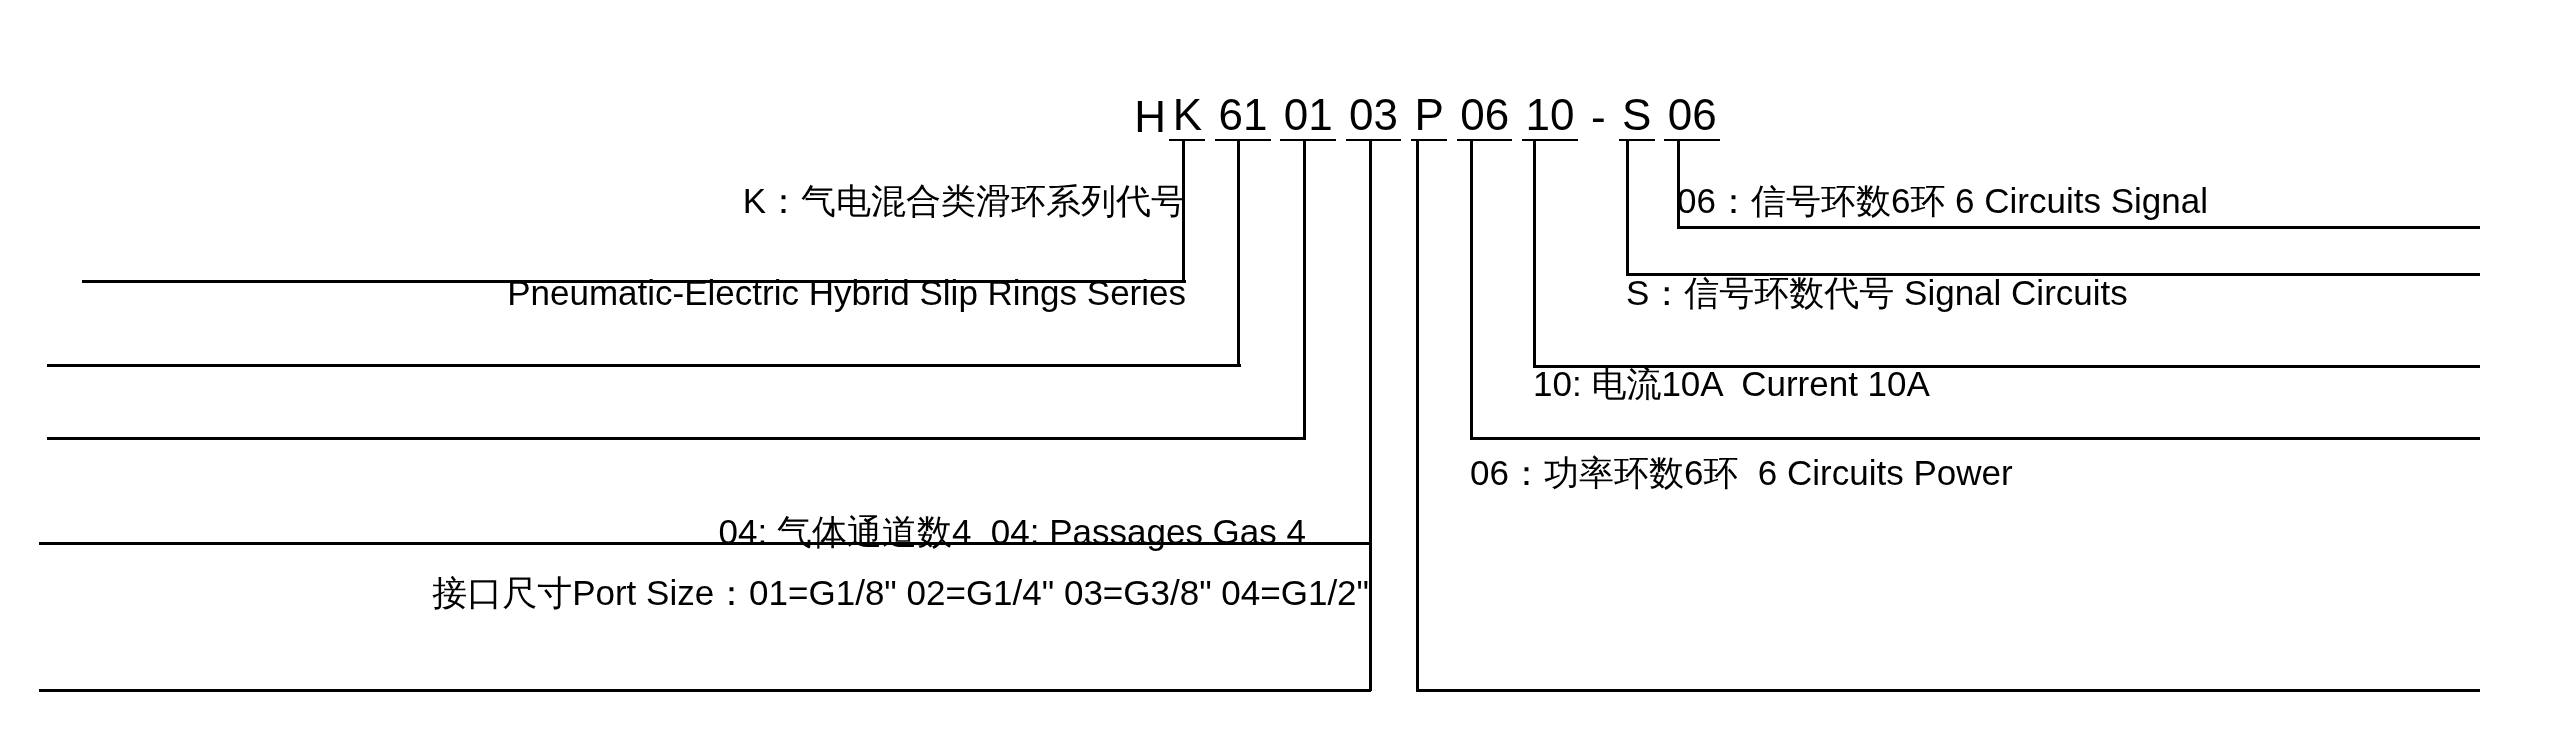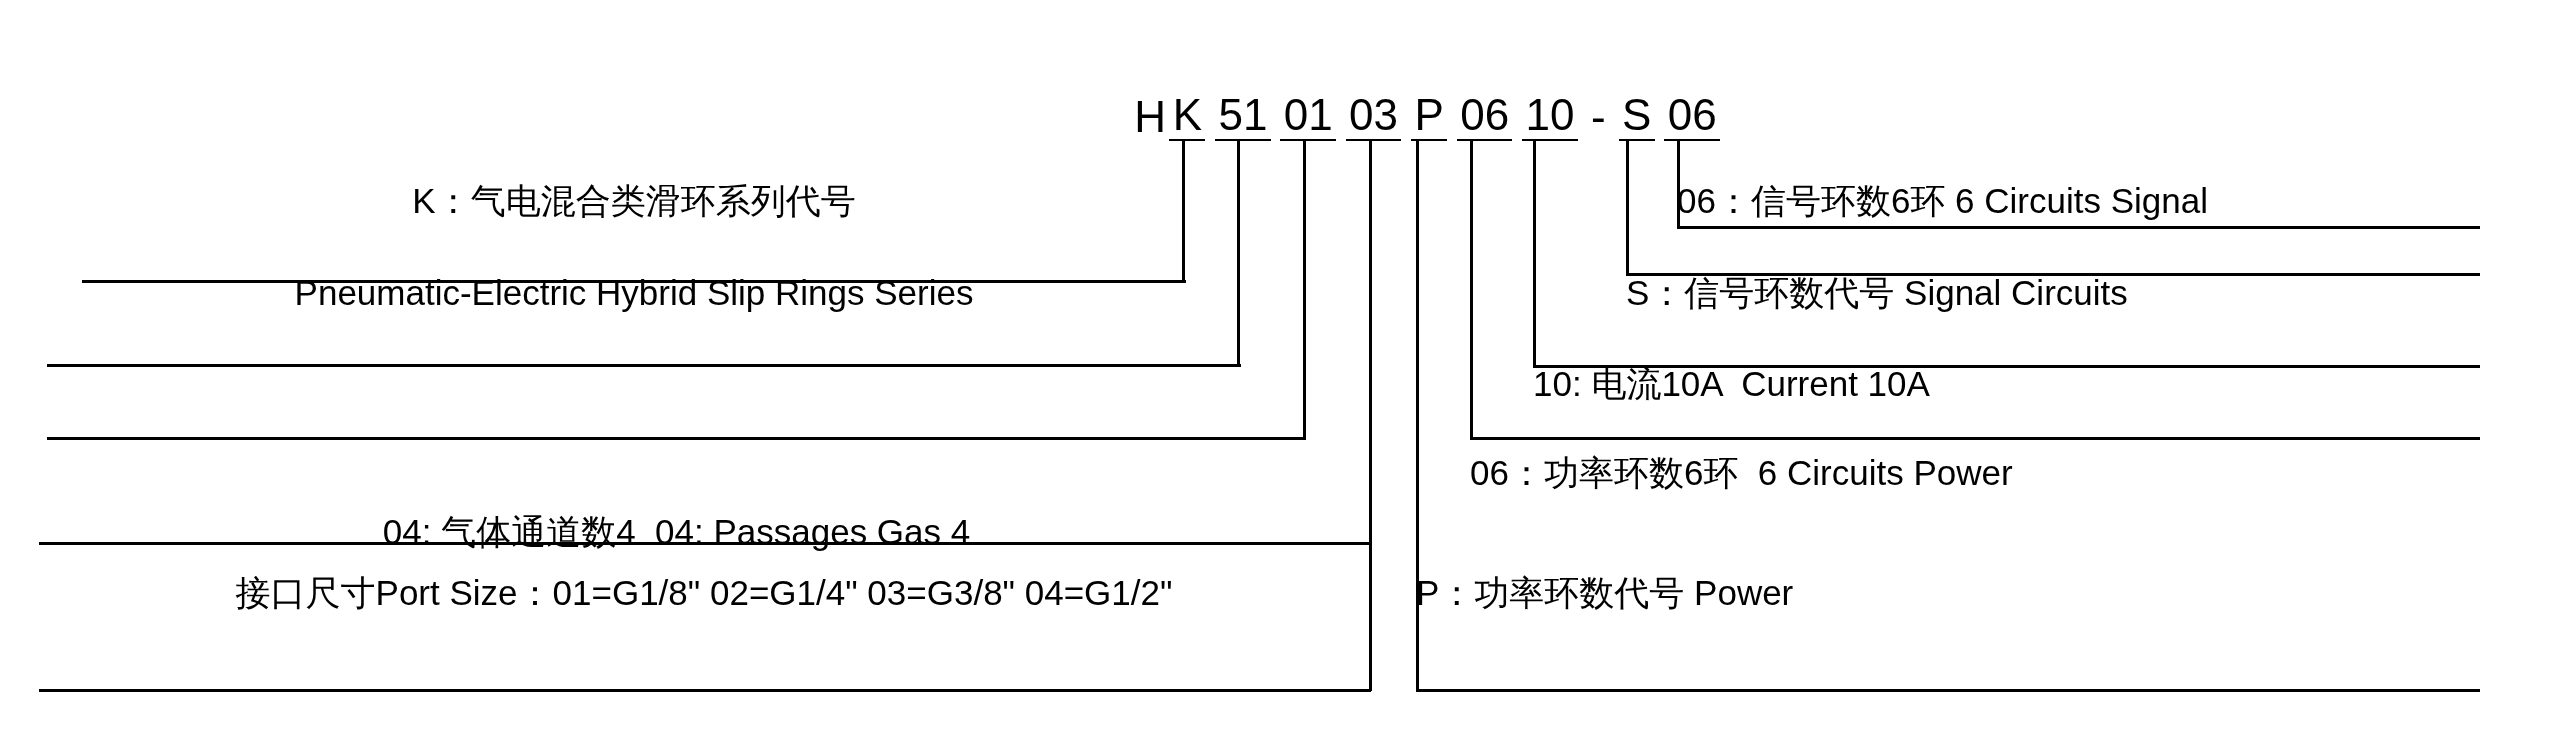--- a/index.html
+++ b/index.html
@@ -43,33 +43,33 @@
   .rule{position:absolute;height:3.3px;background:#000;}
 
   
   .lbl{
     position:absolute;
     font-size:35px;
     line-height:41px;
     white-space:pre;
     color:#000;
   }
-  .lbl.left{text-align:center;}
+  .lbl.left{text-align:right;}
   .lbl.right{text-align:left;}
 </style>
 </head>
 <body>
 
 <div id="stage">
 
   <div class="pn-row">
     <span class="pn-seg">H</span>
     <span class="pn-seg ul">K</span>
     <span class="pn-gap"></span>
-    <span class="pn-seg ul">51</span>
+    <span class="pn-seg ul">61</span>
     <span class="pn-gap"></span>
     <span class="pn-seg ul">01</span>
     <span class="pn-gap"></span>
     <span class="pn-seg ul">03</span>
     <span class="pn-gap"></span>
     <span class="pn-seg ul">P</span>
     <span class="pn-gap"></span>
     <span class="pn-seg ul">06</span>
     <span class="pn-gap"></span>
     <span class="pn-seg ul">10</span>
@@ -130,16 +130,15 @@
   <div class="lbl left" style="left:39px; top:572px; width:1330px;">接口尺寸Port Size：01=G1/8" 02=G1/4" 03=G3/8" 04=G1/2"</div>
 
   <div class="lbl right" style="left:1677px; top:180px; width:803px;">06：信号环数6环 6 Circuits Signal</div>
 
   <div class="lbl right" style="left:1626px; top:272px; width:854px;">S：信号环数代号 Signal Circuits</div>
 
   <div class="lbl right" style="left:1533px; top:363px; width:947px;">10: 电流10A  Current 10A</div>
 
   <div class="lbl right" style="left:1470px; top:452px; width:1010px;">06：功率环数6环  6 Circuits Power</div>
 
-  <div class="lbl right" style="left:1416px; top:572px; width:1064px;">P：功率环数代号 Power</div>
 
 </div>
 
 
 </body></html>

